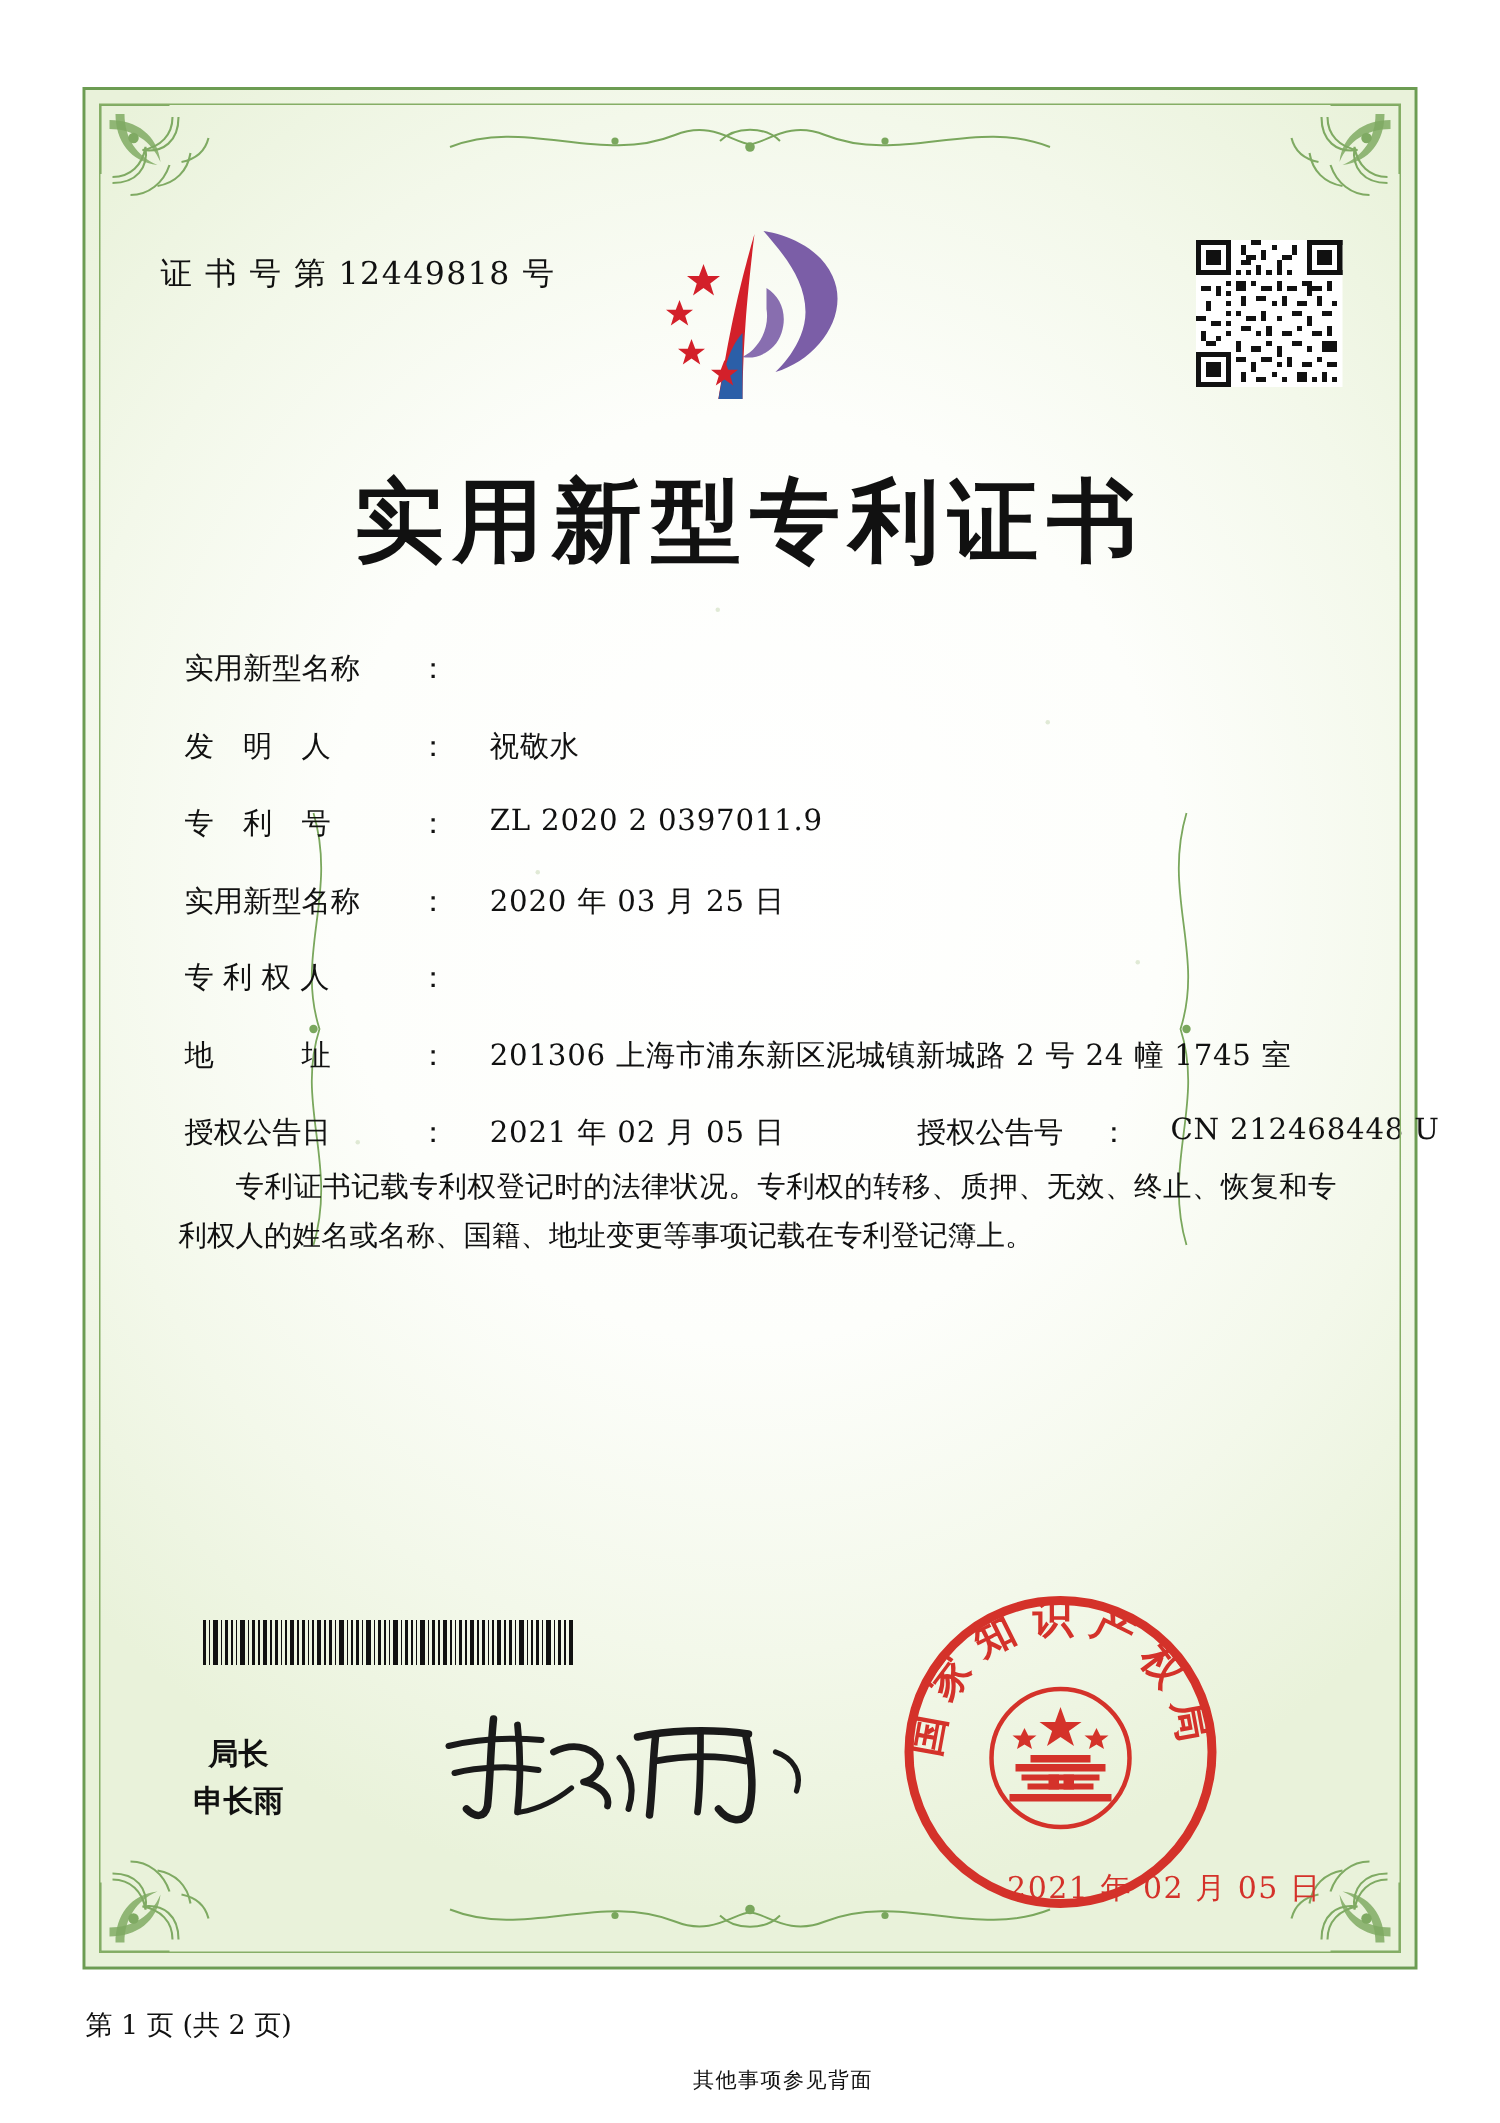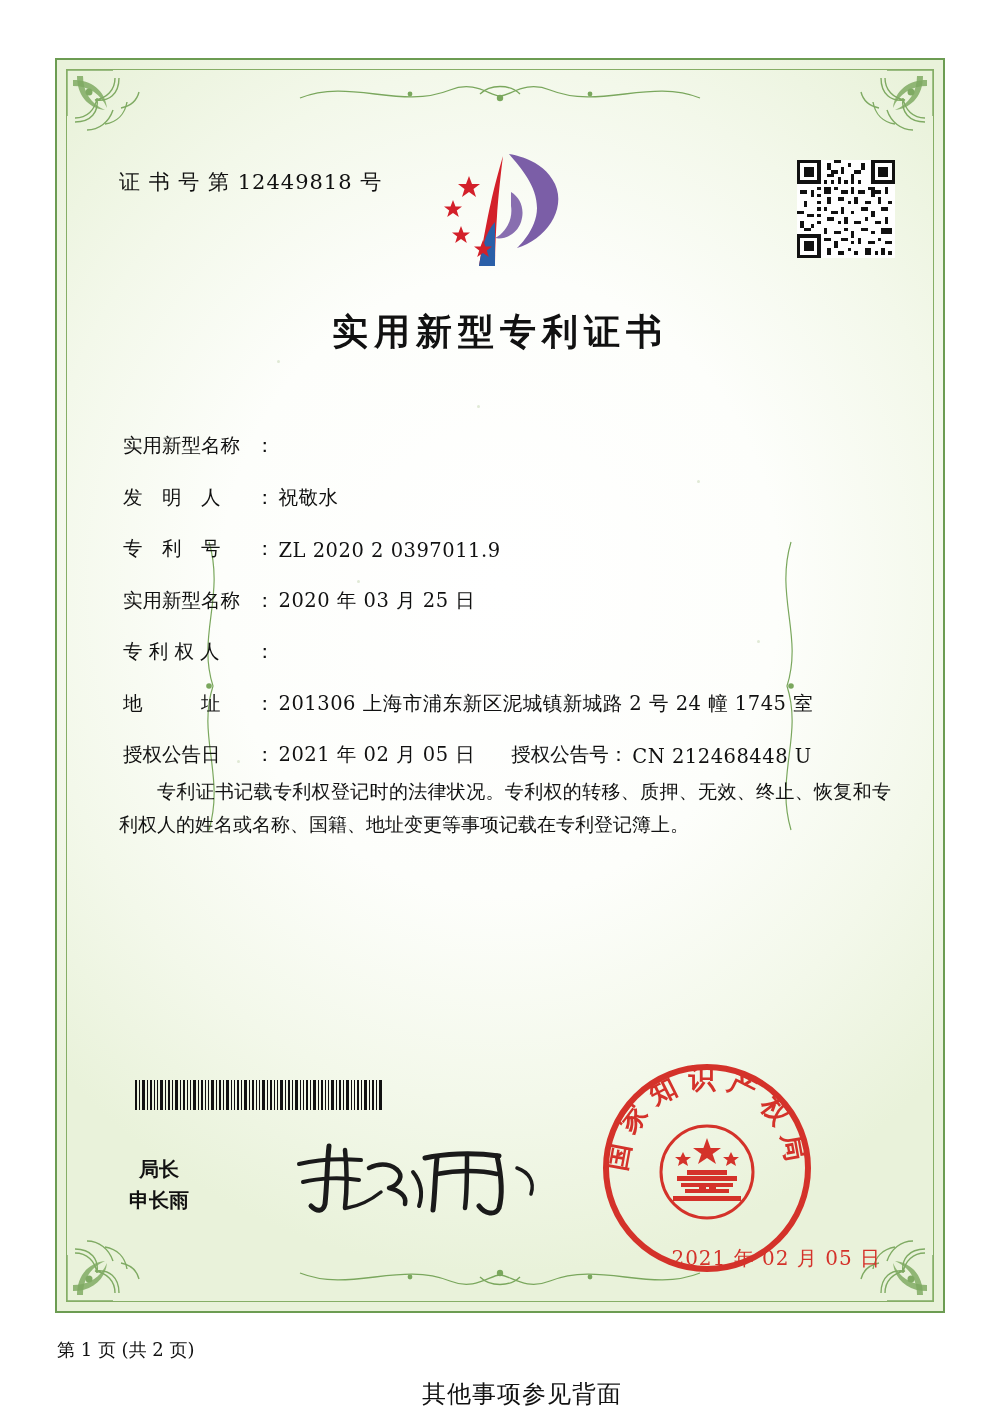--- a/index.html
+++ b/index.html
@@ -57,21 +57,21 @@
   }
   .edge-orn svg { height: 100%; display: block; }
   .edge-orn.top { top: 8px; left: 50%; transform: translateX(-50%); width: 420px; }
   .edge-orn.bottom { bottom: 8px; left: 50%; transform: translateX(-50%) scaleY(-1); width: 420px; }
   .edge-orn.left { left: 6px; top: 50%; transform: translateY(-50%) rotate(90deg); width: 300px; height: 40px; }
   .edge-orn.right { right: 6px; top: 50%; transform: translateY(-50%) rotate(-90deg); width: 300px; height: 40px; }
 
   
   .cert-no {
     position: absolute;
-    left: 62px;
+    left: 50px;
     top: 108px;
     font-family: "DejaVu Serif", "Liberation Serif", serif;
     font-size: 21px;
     color: #111;
     letter-spacing: 1px;
     white-space: nowrap;
     text-align: right;
   }
   .logo {
     position: absolute;
@@ -92,50 +92,51 @@
 
   
   .title {
     position: absolute;
     left: 0;
     right: 0;
     top: 248px;
     text-align: center;
     font-family: "DejaVu Serif", "Liberation Serif", serif;
     font-weight: bold;
-    font-size: 36px;
+    font-size: 60px;
     letter-spacing: 6px;
     color: #111;
   }
 
   
   .fields {
     position: absolute;
     left: 66px;
     top: 372px;
     width: 760px;
     font-family: "DejaVu Serif", "Liberation Serif", serif;
     color: #111;
   }
   .field-row {
     display: flex;
-    align-items: flex-end;
+    align-items: flex-start;
     font-size: 19.5px;
     margin-bottom: 24.5px;
     white-space: nowrap;
+    gap: 24px;
   }
   .field-label {
     width: 132px;
     flex: 0 0 132px;
     letter-spacing: 0px;
   }
   .field-colon { margin-right: 4px; }
   .field-value { letter-spacing: .5px; }
   .field-row .second-label {
-    margin-left: 36px;
+    margin-left: 64px;
   }
 
   
   .paras {
     position: absolute;
     left: 62px;
     top: 715px;
     width: 772px;
     font-family: "DejaVu Serif", "Liberation Serif", serif;
     font-size: 19px;
@@ -209,21 +210,21 @@
     font-family: "DejaVu Serif", "Liberation Serif", serif;
     font-size: 18px;
     color: #111;
   }
   .note {
     position: absolute;
     left: 0; right: 0;
     top: 1378px;
     text-align: center;
     font-family: "DejaVu Serif", "Liberation Serif", serif;
-    font-size: 24px;
+    font-size: 14px;
     color: #111;
     letter-spacing: 1px;
     padding-left: 44px;
   }
 
   
   .speck {
     position: absolute;
     width: 3px; height: 3px;
     border-radius: 50%;

